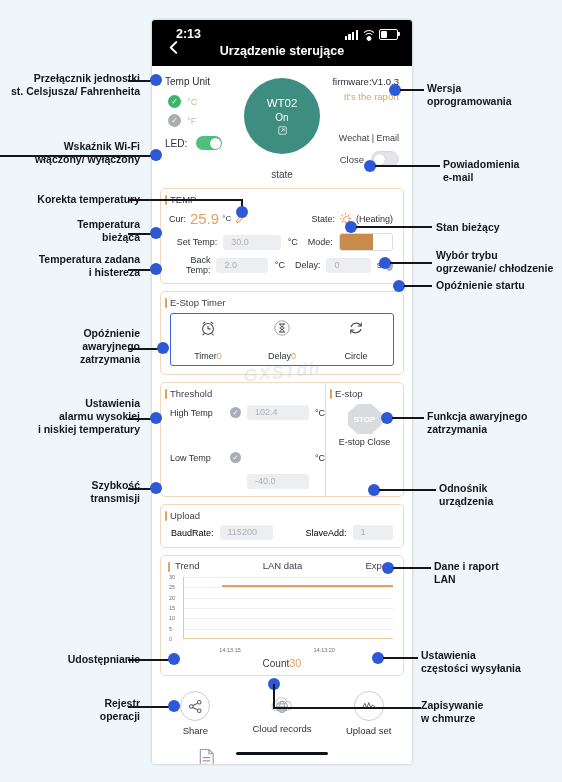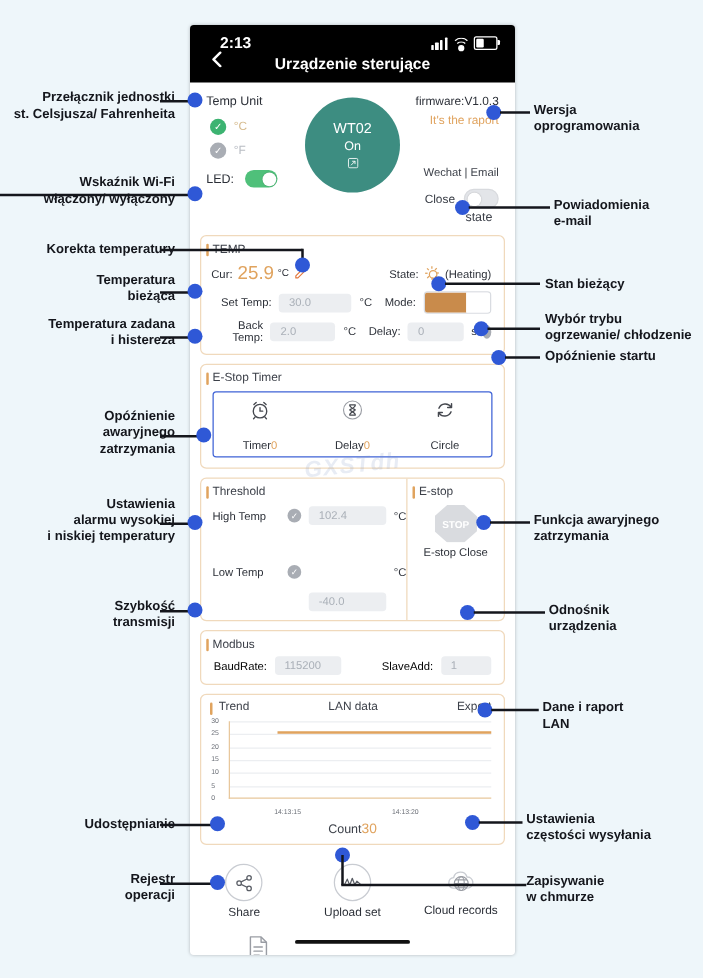--- a/index.html
+++ b/index.html
@@ -87,21 +87,21 @@
   .bc-name{font-size:11.5px;}
   .bc-state{font-size:10px;}
   .bc-ic{font-size:9px;opacity:.95;}
 
   .fw{position:absolute;right:13px;top:10px;font-size:9.5px;color:#2c3038;}
   .fwsub{position:absolute;right:13px;top:25px;font-size:9.5px;color:#e0a35e;}
   .wechat{position:absolute;right:13px;top:67px;font-size:9px;color:#3c4049;}
   .closerow{position:absolute;right:13px;top:85px;display:flex;align-items:center;gap:7px;}
   .closelbl{font-size:9.5px;color:#3c4049;}
 
-  .statelbl{position:absolute;left:0;right:18px;top:103px;text-align:right;
+  .statelbl{position:absolute;left:0;right:0;top:103px;text-align:center;
     font-size:10px;color:#3c4049;}
 
   
   .card{margin:0 8px 7px 8px;border:1px solid #f0d9bc;border-radius:5px;
     background:#fff;position:relative;}
   .cardtitle{font-size:9.5px;color:#3c4049;padding:5px 0 3px 9px;position:relative;}
   .cardtitle:before{content:"";position:absolute;left:4px;top:6px;width:2px;height:10px;
     background:#e0a35e;border-radius:1px;}
 
   .row{display:flex;align-items:center;padding:0 10px;height:22px;font-size:9px;color:#2c3038;}
@@ -351,21 +351,21 @@
         </div>
       </div>
       <div class="splitR">
         <div class="cardtitle">E-stop</div>
         <div class="stopbtn">STOP</div>
         <div class="estoptxt">E-stop Close</div>
       </div>
     </div>
 
     <div class="card">
-      <div class="cardtitle">Modbus</div>
+      <div class="cardtitle">Upload</div>
       <div class="modrow">
         <span>BaudRate:</span>
         <span class="fld" style="width:62px;">115200</span>
         <span style="margin-left:26px;">SlaveAdd:</span>
         <span class="fld" style="width:40px;">1</span>
       </div>
     </div>
 
     <div class="card">
       <div class="trendhead">
@@ -411,37 +411,37 @@
             <svg width="15" height="15" viewBox="0 0 16 16">
                 <circle cx="12" cy="3.5" r="1.9" fill="none" stroke="#5a5e66" stroke-width="1.1"></circle>
                 <circle cx="3.5" cy="8" r="1.9" fill="none" stroke="#5a5e66" stroke-width="1.1"></circle>
                 <circle cx="12" cy="12.5" r="1.9" fill="none" stroke="#5a5e66" stroke-width="1.1"></circle>
                 <path d="M10.3 4.5 5.2 7M5.2 9l5.1 2.5" stroke="#5a5e66" stroke-width="1.1"></path>
               </svg>
           </span>
           <span class="blbl">Share</span>
         </div>
         <div class="bitem">
-          <span class="bicon">
-            <svg width="16" height="14" viewBox="0 0 18 14">
-                <path d="M2 8.5 4.3 4l2.2 5.5L8.8 3.2 11 9l2-3.2 3 2.7" fill="none" stroke="#5a5e66" stroke-width="1.1" stroke-linecap="round" stroke-linejoin="round"></path>
-              </svg>
-          </span>
-          <span class="blbl">Upload set</span>
-        </div>
-        <div class="bitem">
           <span class="bicon plain">
             <svg width="26" height="24" viewBox="0 0 28 26">
                 <path d="M7 19a4.6 4.6 0 0 1 .4-9.1A6 6 0 0 1 19 9.3a4.8 4.8 0 0 1 1.6 9.4z" fill="none" stroke="#c9ccd2" stroke-width="1.2"></path>
                 <circle cx="14" cy="15" r="6" fill="none" stroke="#9a9da4" stroke-width="1"></circle>
                 <ellipse cx="14" cy="15" rx="2.6" ry="6" fill="none" stroke="#9a9da4" stroke-width="1"></ellipse>
                 <path d="M8 15h12M9 11.8h10M9 18.2h10" stroke="#9a9da4" stroke-width="1"></path>
               </svg>
           </span>
           <span class="blbl">Cloud records</span>
+        </div>
+        <div class="bitem">
+          <span class="bicon">
+            <svg width="16" height="14" viewBox="0 0 18 14">
+                <path d="M2 8.5 4.3 4l2.2 5.5L8.8 3.2 11 9l2-3.2 3 2.7" fill="none" stroke="#5a5e66" stroke-width="1.1" stroke-linecap="round" stroke-linejoin="round"></path>
+              </svg>
+          </span>
+          <span class="blbl">Upload set</span>
         </div>
       </div>
       <div class="brow2">
         <div class="bitem" style="flex:0 0 33.3%;">
           <span class="bicon plain">
             <svg width="19" height="23" viewBox="0 0 20 24">
                 <path d="M3.5 1.5h9l4.5 4.5v16.5h-13.5z" fill="none" stroke="#9a9da4" stroke-width="1.2" stroke-linejoin="round"></path>
                 <path d="M12.5 1.5V6H17" fill="none" stroke="#9a9da4" stroke-width="1.2" stroke-linejoin="round"></path>
                 <path d="M6.5 10h7M6.5 13.5h7M6.5 17h4.5" stroke="#9a9da4" stroke-width="1.2" stroke-linecap="round"></path>
               </svg>

